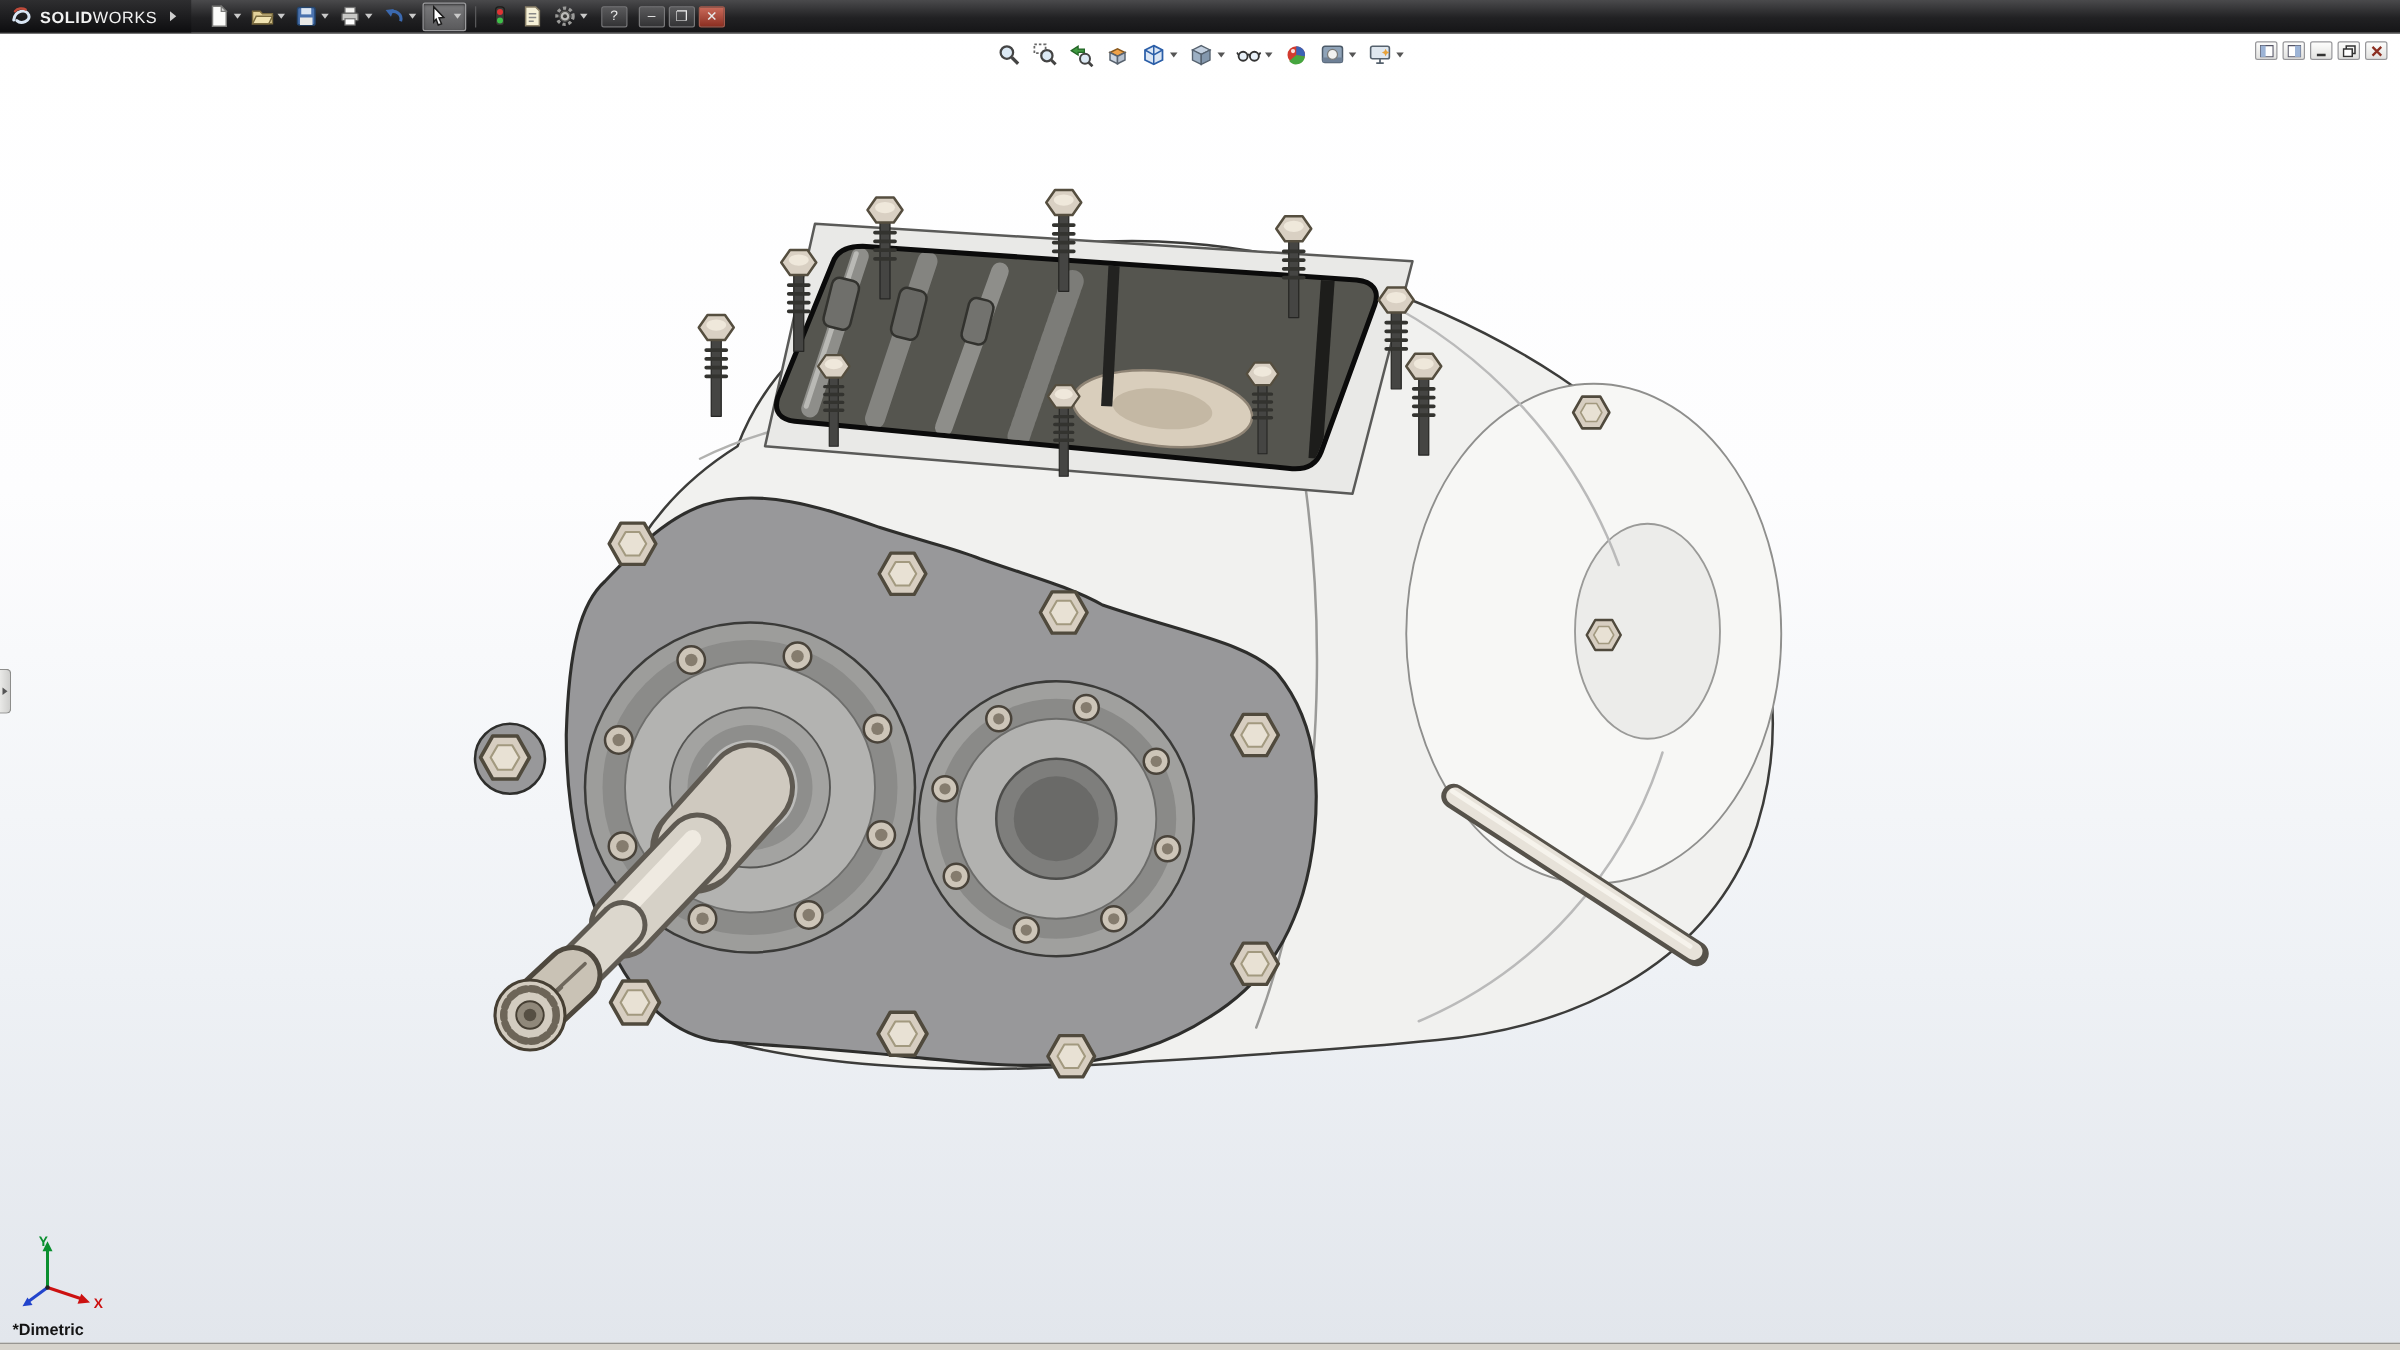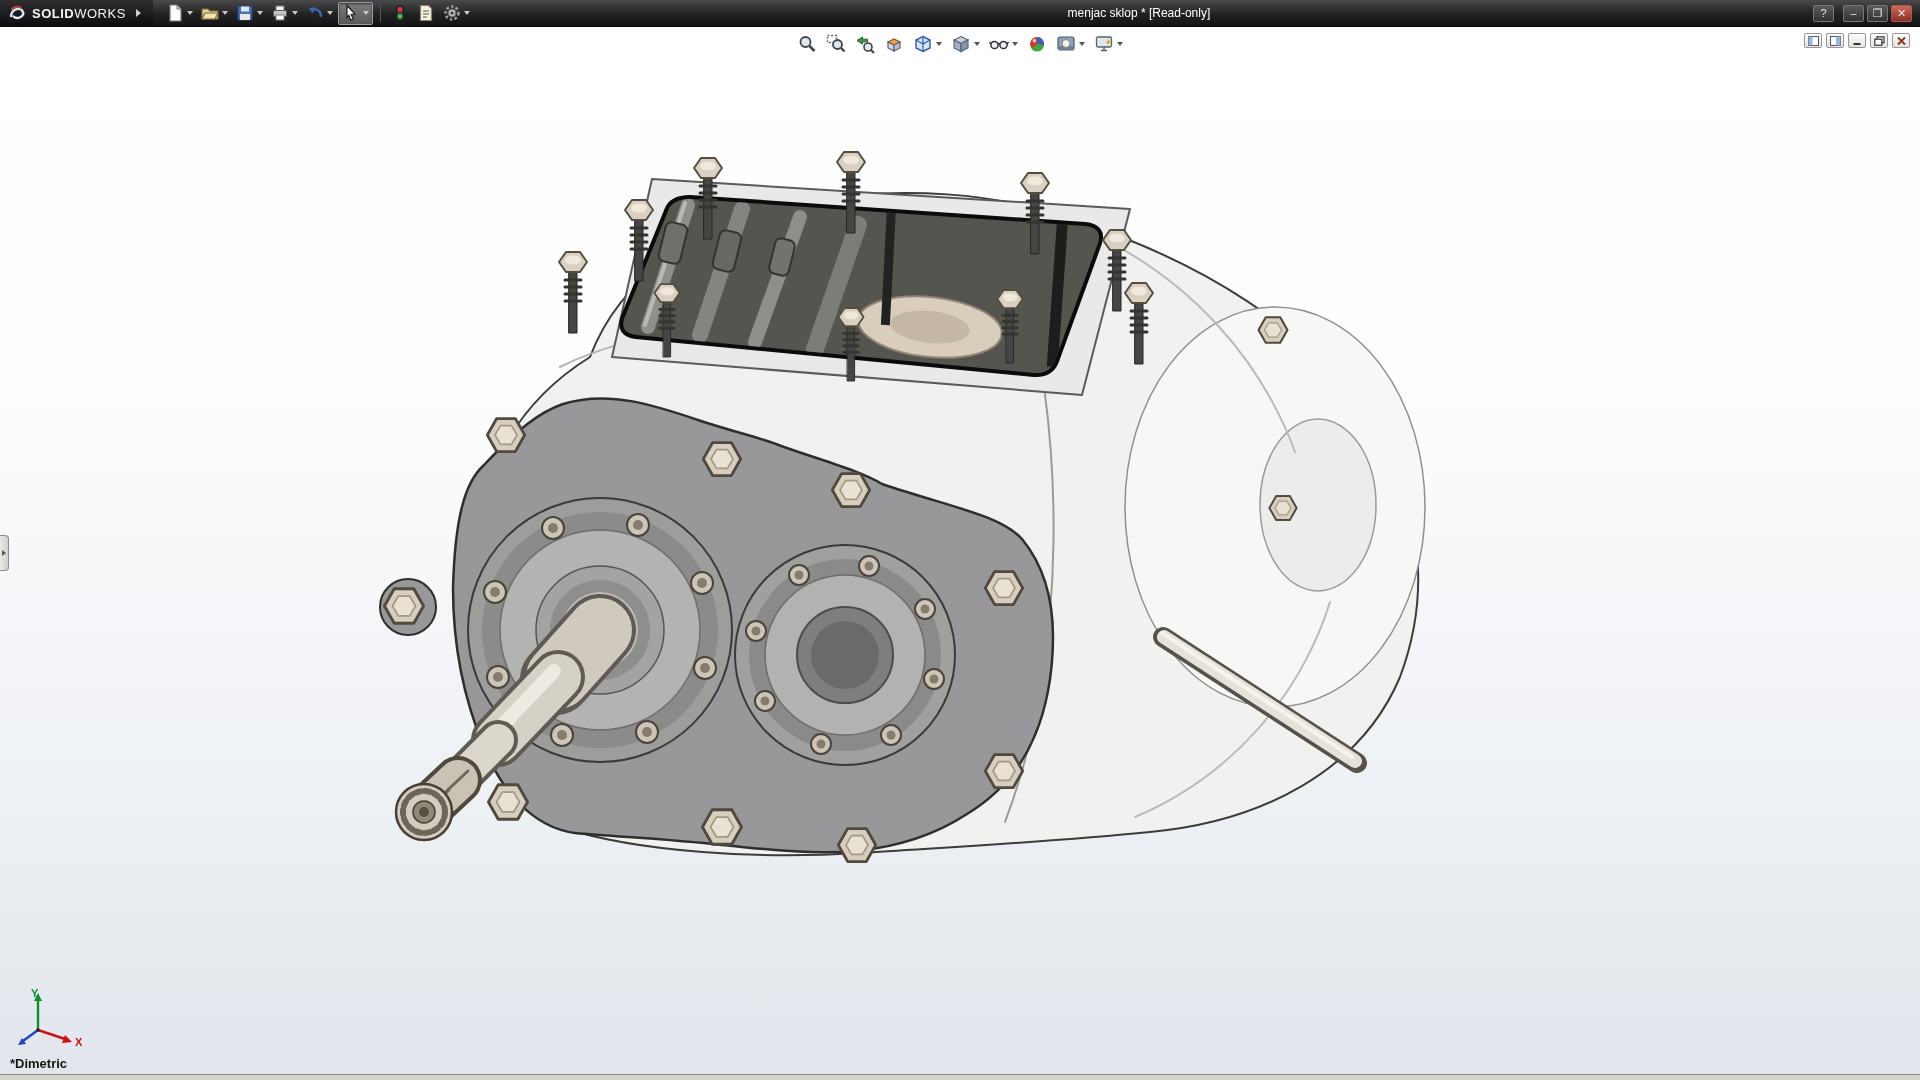--- a/index.html
+++ b/index.html
@@ -132,21 +132,20 @@
       <div class="tb-btn">
         <svg viewBox="0 0 18 18">
           <circle cx="9" cy="9" r="6.5" fill="none" stroke="#9a9a98" stroke-width="2.6" stroke-dasharray="2.6 2.2"></circle>
           <circle cx="9" cy="9" r="4" fill="#bcbcba" stroke="#565654" stroke-width="1.2"></circle>
           <circle cx="9" cy="9" r="1.6" fill="#3a3a38"></circle>
         </svg>
         <span class="caret"></span>
       </div>
     </div>
 
-    <div class="title-zone">menjac sklop * [Read-only]</div>
 
     <div class="win-controls">
       <span class="wc-btn help">?</span>
       <span class="wc-btn">–</span>
       <span class="wc-btn">❐</span>
       <span class="wc-btn close">✕</span>
     </div>
   </header>
 
   <div class="viewport">

